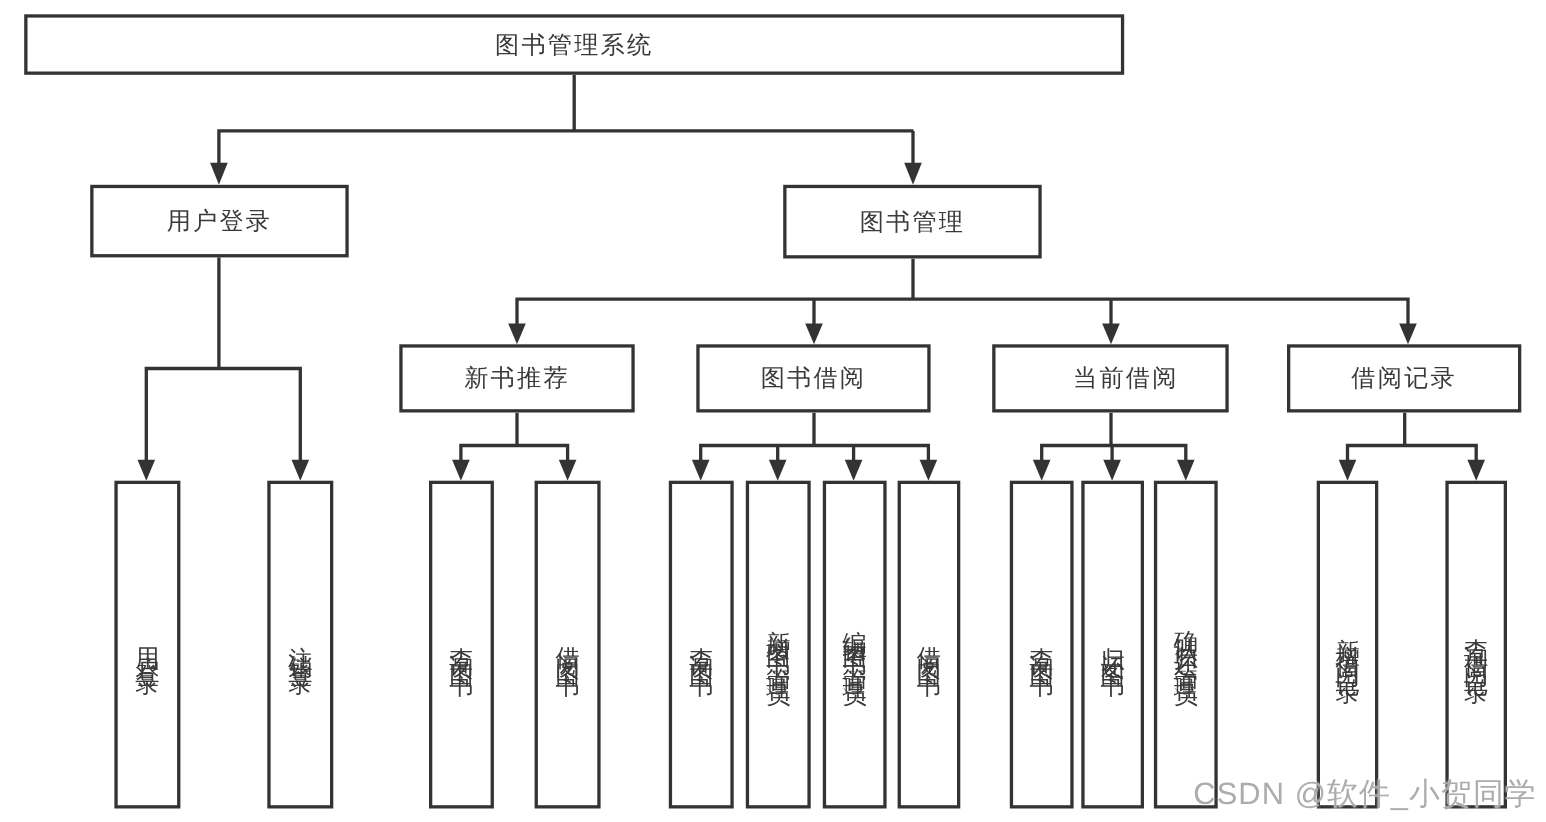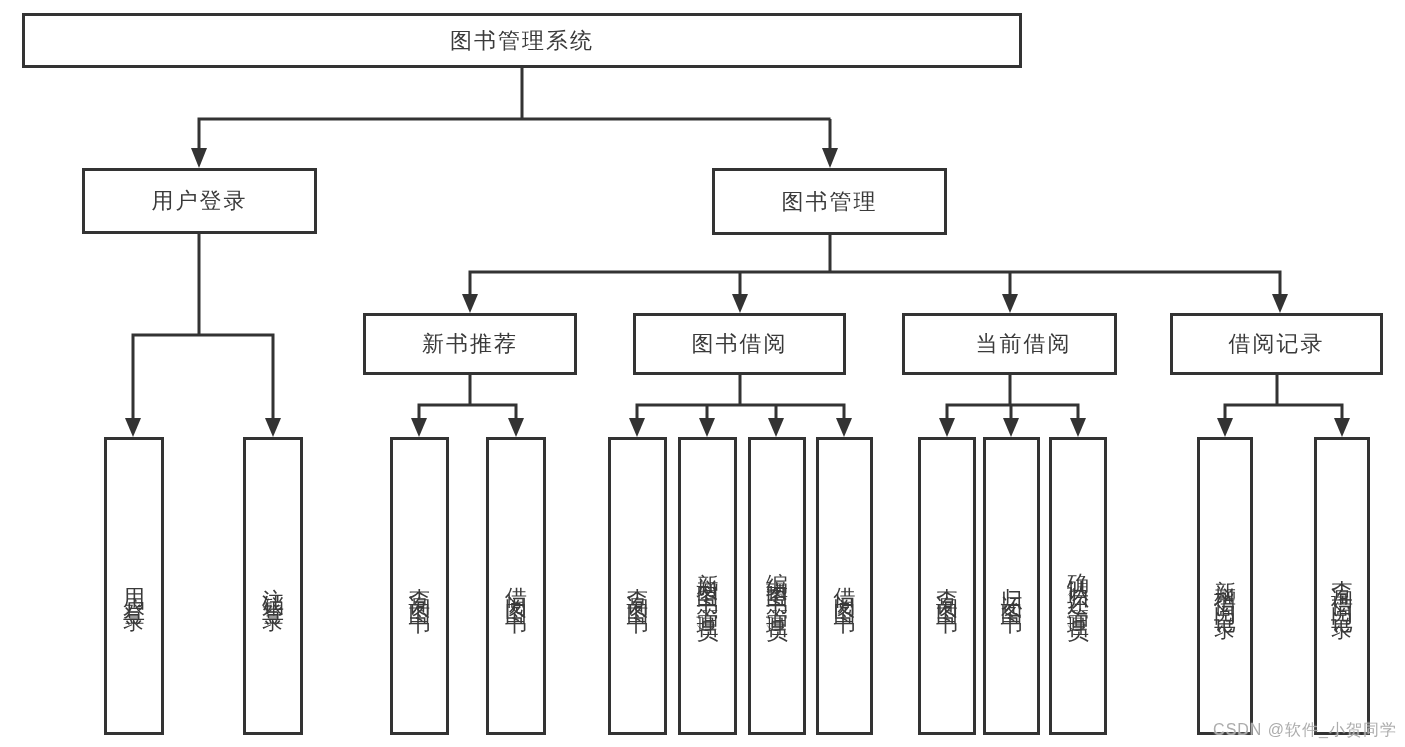--- a/index.html
+++ b/index.html
@@ -28,21 +28,21 @@
     text-orientation:mixed;
     font-size:22px;
     letter-spacing:8px;
     line-height:1;
     white-space:nowrap;
   }
   .node.v.long span { letter-spacing:7px; }
   .watermark {
     position:absolute;
     right:8px; bottom:6px;
-    font-size:16px;
+    font-size:28px;
     letter-spacing:1px;
     color:rgba(168,168,168,0.95);
     text-shadow:0 0 2px #ffffff;
     z-index:3;
     white-space:nowrap;
   }
 </style>
 </head>
 <body>
 

